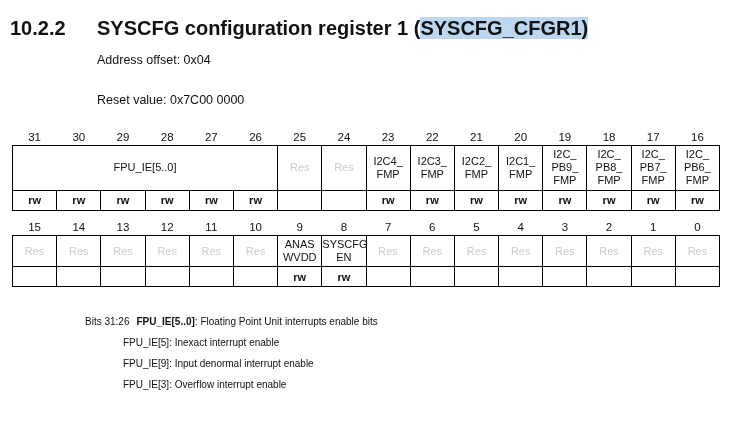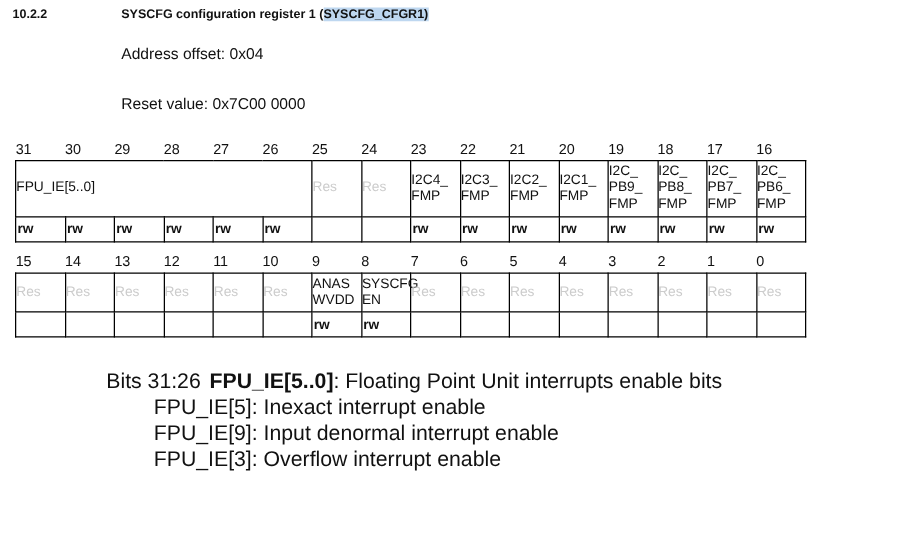--- a/index.html
+++ b/index.html
@@ -14,43 +14,44 @@
     position:relative;
     width:730px;height:431px;
     background:#ffffff;
     color:var(--text);
     font-family:"Liberation Sans", sans-serif;
     overflow:hidden;
   }
   
   .heading{
     display:flex;
-    padding:2px 0 0 10px;
-    font-size:10px;
+    padding:19px 0 0 10px;
+    font-size:20px;
     font-weight:bold;
     line-height:19px;
   }
   .secnum{width:87px;flex:0 0 87px;}
   .hl{background:var(--hl);}
   .meta{
     margin-left:97px;
     font-size:12.5px;
     line-height:16px;
   }
   .meta.addr{margin-top:14px;}
   .meta.reset{margin-top:24px;}
 
   
   .regtable-wrap{margin-left:12px;}
   .regtable-wrap.first{margin-top:20px;}
   .regtable-wrap.second{margin-top:8px;}
   table.regtable{
     border-collapse:collapse;
     table-layout:fixed;
-    width:633px;
+    width:708px;
+    text-align:center;
   }
   .bits-row td{
     border:none;
     font-size:11.5px;
     height:17px;
     padding:0 0 2px 0;
     vertical-align:bottom;
   }
   .field-row td, .access-row td{
     border:1px solid var(--border);
@@ -67,21 +68,21 @@
   .access-row td{
     font-size:11px;
     height:20px;
     font-weight:bold;
   }
   td.res{color:var(--res);}
 
   
   .desc{
     margin:24px 0 0 85px;
-    font-size:17px;
+    font-size:10px;
     line-height:21px;
   }
   .desc b{font-weight:bold;}
   .bits-label{padding-right:7px;}
   .desc-sub{margin-left:38px;}
 </style>
 </head>
 <body>
 
 <div class="page">

